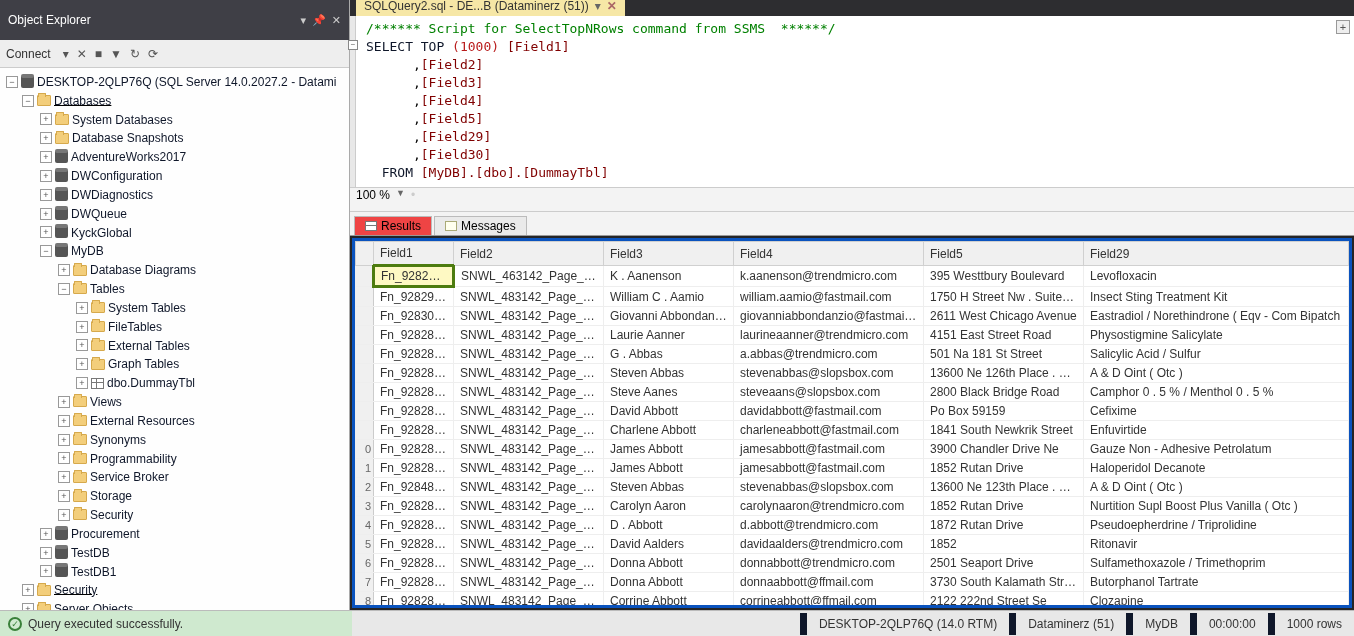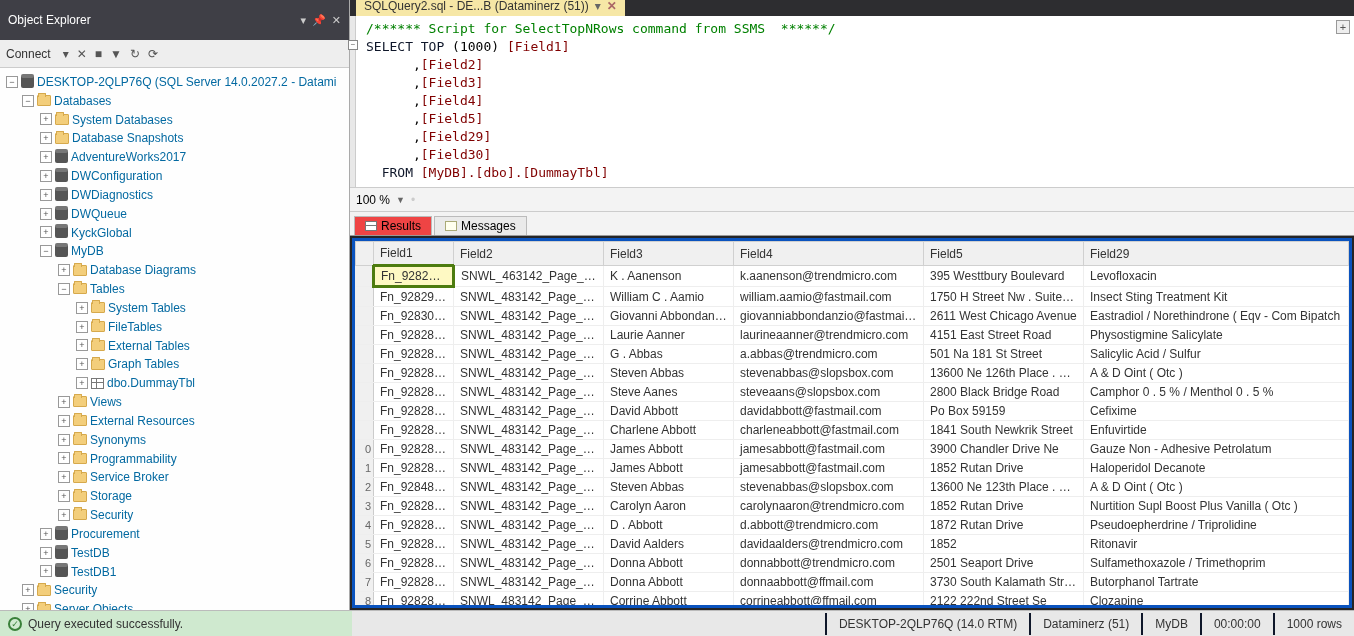--- a/index.html
+++ b/index.html
@@ -17,59 +17,59 @@
   .tree ul { list-style: none; }
   .tree li { white-space: nowrap; line-height: 18px; font-size: 12px; }
   .tree .toggle { display: inline-block; width: 12px; height: 12px; border: 1px solid #999; text-align: center; line-height: 10px; font-size: 9px; color: #555; margin-right: 3px; cursor: pointer; background: #fff; vertical-align: middle; }
   .tree .db-icon { display: inline-block; width: 13px; height: 12px; background: #555; border-radius: 1px 1px 2px 2px; margin-right: 3px; vertical-align: middle; position: relative; }
   .tree .db-icon::before { content:""; position:absolute; top:-2px; left:0; width:100%; height:4px; background:#777; border-radius:2px;}
   .tree .folder { display: inline-block; width: 14px; height: 11px; background: #f3ce7b; border: 1px solid #d6a94c; border-radius: 1px; margin-right: 3px; vertical-align: middle; position: relative; }
   .tree .folder::before{content:"";position:absolute;top:-3px;left:0;width:6px;height:3px;background:#f3ce7b;border:1px solid #d6a94c;border-bottom:none;border-radius:1px 1px 0 0;}
   .tree .tbl-icon { display:inline-block; width:13px; height:11px; background:#fff; border:1px solid #777; margin-right:3px; vertical-align:middle; position:relative;}
   .tree .tbl-icon::before{content:"";position:absolute;left:0;top:3px;width:100%;height:1px;background:#777;}
   .tree .tbl-icon::after{content:"";position:absolute;left:4px;top:0;width:1px;height:100%;background:#777;}
-  .tree .lbl { vertical-align: middle; color: #0369a1; }
+  .tree .lbl { vertical-align: middle; color: #0f172a; }
   .d0 { padding-left: 6px; }
-  .d1 { padding-left: 22px; }
+  .d1 { padding-left: 22px; text-decoration: underline; }
   .d2 { padding-left: 40px; }
   .d3 { padding-left: 58px; }
   .d4 { padding-left: 76px; }
   
   .right { flex: 1; display: flex; flex-direction: column; background: #252526; min-width:0; }
   .tabbar { background: #2d2d30; height: 16px; display: flex; align-items: end; padding-left: 6px; }
   .tab { background: #f6e7a6; color: #333; padding: 3px 8px; font-size: 12px; display: flex; align-items: center; gap: 6px; border-top: 2px solid #e0b400; }
   .tab .close { color: #a66; font-weight: bold; cursor: pointer; }
   .editor { background: #fff; height: 172px; position:relative; border-bottom:1px solid #ccc; }
   .editor pre { font-family: Consolas, monospace; font-size: 13px; padding: 4px 8px 4px 16px; line-height: 18px; white-space: pre; }
   .editor .gutter{position:absolute;left:0;top:0;bottom:0;width:6px;background:#e8e8e8;border-right:1px solid #ccc;}
   .editor .collapse-mark{position:absolute;left:-2px;top:24px;width:10px;height:10px;border:1px solid #888;background:#fff;font-size:8px;line-height:8px;text-align:center;color:#666;}
   .editor .plus-btn { position:absolute; right:4px; top:4px; width:14px;height:14px;border:1px solid #999;background:#eee;text-align:center;line-height:12px;font-size:11px;cursor:pointer;color:#555;}
-  .c-green{color:#008000;} .c-blue{color:#0f172a;} .c-maroon{color:#800000;} .c-gray{color:#000000;}
-  .zoombar { background:#f3f3f3; height:24px; display:flex; align-items:center; padding:0 6px; gap:6px; border-bottom:1px solid #ccc;}
+  .c-green{color:#008000;} .c-blue{color:#0f172a;} .c-maroon{color:#800000;} .c-gray{color:#b91c1c;}
+  .zoombar { background:#f3f3f3; height:24px; display:flex; align-items:flex-start; padding:0 6px; gap:6px; border-bottom:1px solid #ccc;}
   .res-tabs { background:#f3f3f3; height:24px; display:flex; align-items:end; padding-left:4px; gap:2px; border-bottom:1px solid #999;}
   .res-tab { padding:2px 10px; font-size:12px; background:#eaeaea; border:1px solid #bbb; border-bottom:none; display:flex; align-items:center; gap:4px; cursor:pointer;}
   .res-tab.active{background:#ef4444; font-weight:500;}
   .res-tab .ico{width:12px;height:10px;display:inline-block;}
   .ico-grid{background:linear-gradient(#fff,#fff);border:1px solid #777;position:relative;}
   .ico-grid::before{content:"";position:absolute;left:0;top:3px;width:100%;height:1px;background:#777;}
   .ico-msg{background:#ffe;border:1px solid #aa7;}
   .grid-wrap { flex:1; background:#fff; overflow:hidden; position:relative; border:3px solid #0a53be; margin:2px; }
   table.grid { width:100%; border-collapse:collapse; font-size:12px; table-layout:fixed;}
   table.grid th { background:#f0f0f0; text-align:left; padding:4px 6px; border:1px solid #d0d0d0; font-weight:400; color:#333; position:sticky; top:0;}
   table.grid td { padding:2px 6px; border:1px solid #eee; white-space:nowrap; overflow:hidden; text-overflow:ellipsis; color:#333;}
   table.grid td.rownum{background:#f0f0f0;width:18px;text-align:right;color:#666;border-right:1px solid #ccc;font-size:11px;padding:2px 2px;}
   table.grid th.rowhead{width:18px;background:#f0f0f0;}
   table.grid tbody tr:first-child td.c1 { border:3px solid #4d7c0f; background:#fef9c3; }
   .col1{width:80px;} .col2{width:150px;} .col3{width:130px;} .col4{width:190px;} .col5{width:160px;} .col6{}
   
   .status { position:absolute; left:0; right:0; bottom:0; height:26px; background:#e8e8e8; display:flex; align-items:center; font-size:12px; color:#333; border-top:1px solid #bbb;}
   .status .ok { width:352px; background:#cfe9cf; height:100%; display:flex; align-items:center; padding-left:8px; gap:6px;}
   .status .ok .circle{width:14px;height:14px;border-radius:50%;border:2px solid #3a803a;display:flex;align-items:center;justify-content:center;color:#3a803a;font-size:9px;}
   .status .cells { flex:1; display:flex; justify-content:flex-end; gap:0;}
-  .status .cell { padding:0 12px; border-left:2px solid #0f172a; height:22px; display:flex; align-items:center;}
+  .status .cell { padding:0 12px; border-left:7px solid #0f172a; height:22px; display:flex; align-items:center;}
 </style>
 </head>
 <body>
 
 <div class="main">
 
   <div class="explorer">
     <div class="expl-title">
       <span>Object Explorer</span>
       <span class="expl-title-btns">

